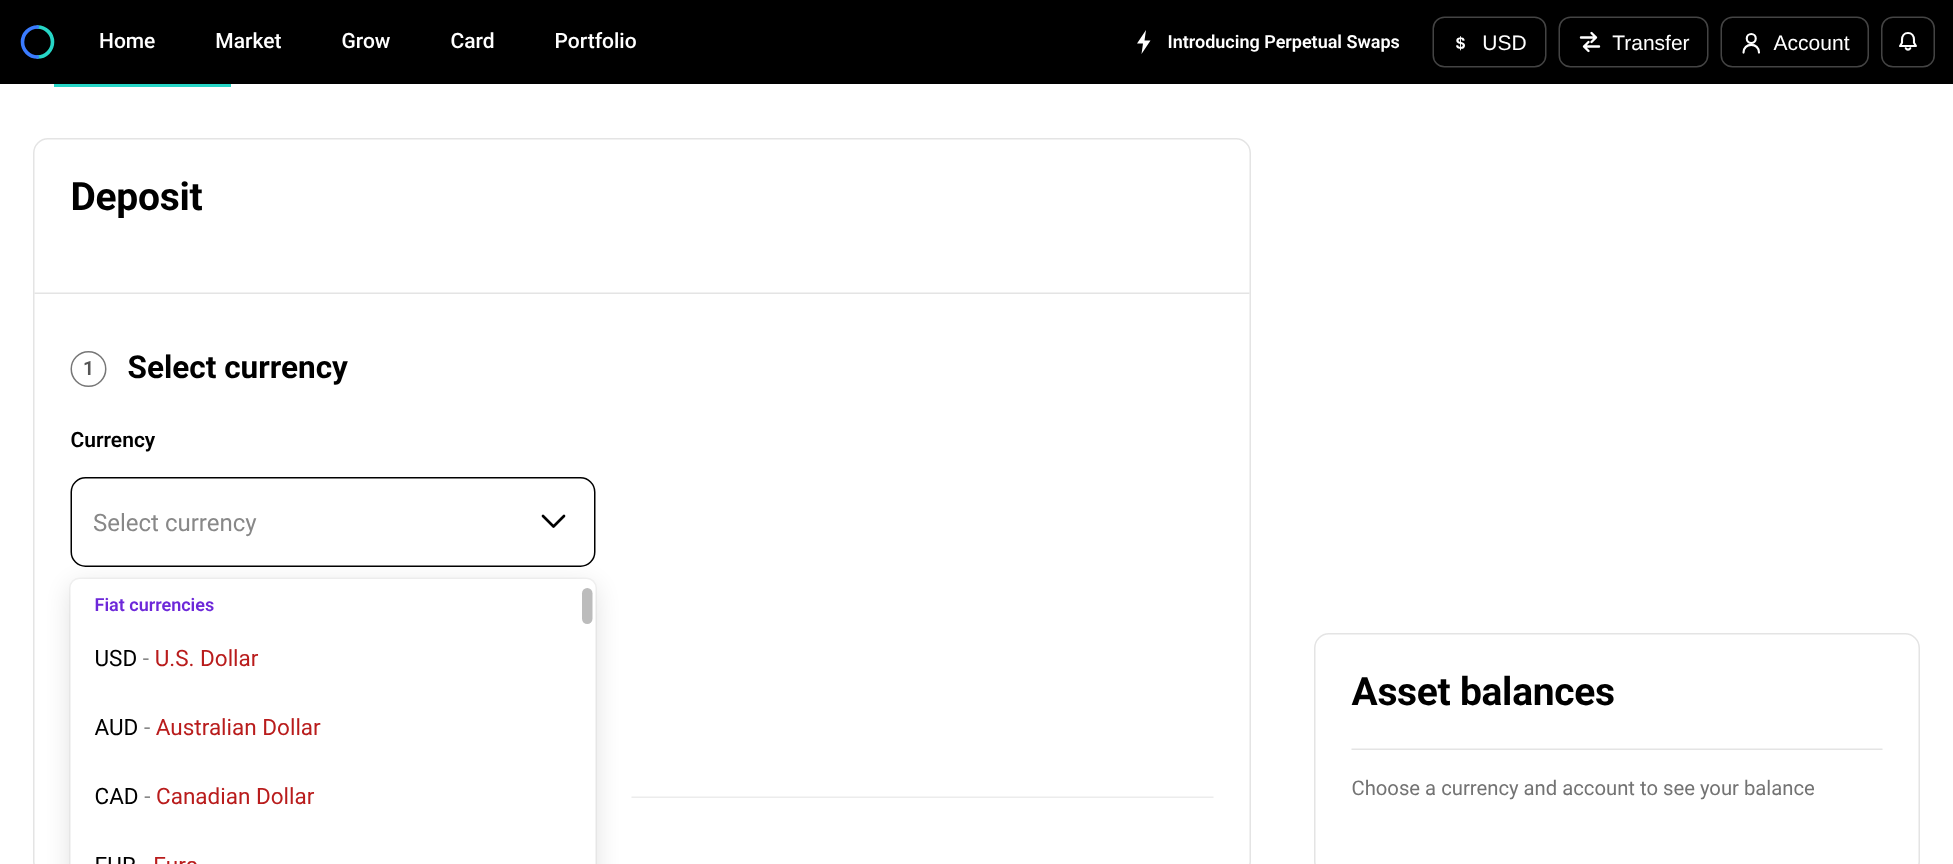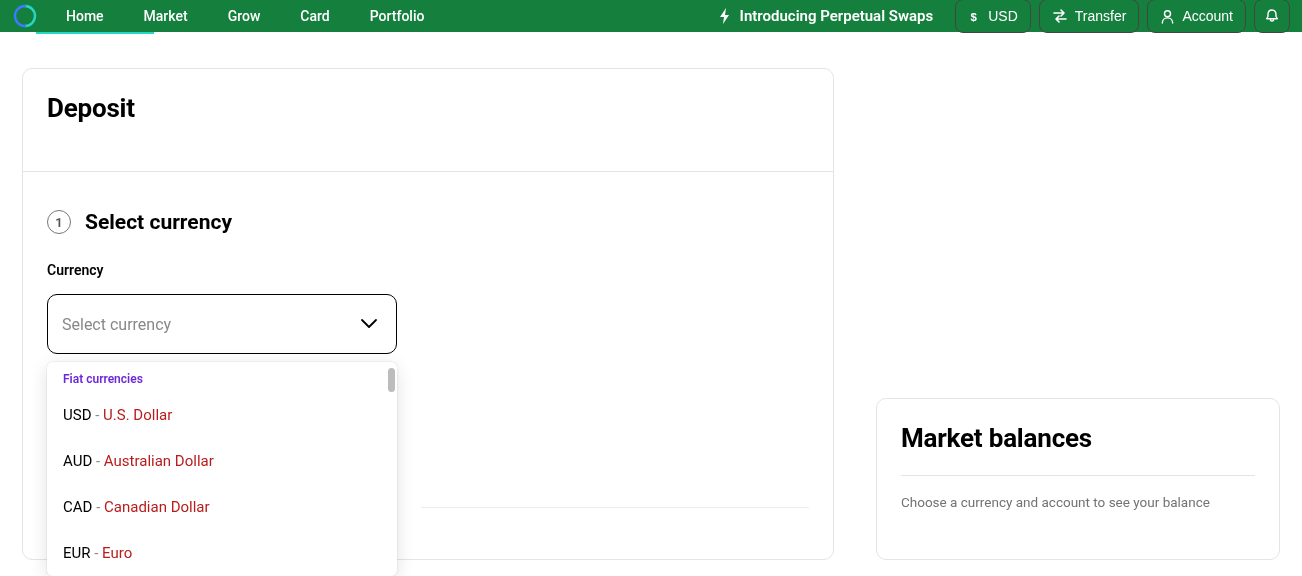--- a/index.html
+++ b/index.html
@@ -1,35 +1,35 @@
 <!DOCTYPE html>
 <html><head>
 <meta charset="utf-8">
 <style>
   * { box-sizing: border-box; margin: 0; padding: 0; }
   html, body { width: 1302px; height: 576px; font-family: -apple-system, BlinkMacSystemFont, "Segoe UI", Roboto, Helvetica, Arial, sans-serif; background: #fff; color: #000; overflow: hidden; }
 
   
   .nav {
-    background: #15803d;
+    background: #000000;
     color: #fff;
-    height: 32px;
+    height: 56px;
     display: flex;
     align-items: center;
     padding: 0 12px 0 12px;
   }
   .logo {
     width: 26px; height: 26px;
     margin-right: 28px;
     display: flex; align-items: center; justify-content: center;
   }
   .nav-links { display: flex; gap: 40px; }
   .nav-link { color: #fff; font-size: 14px; font-weight: 500; cursor: pointer; }
   .nav-spacer { flex: 1; }
-  .promo { display: flex; align-items: center; gap: 8px; font-size: 15px; font-weight: 600; margin-right: 14px; cursor: pointer; }
+  .promo { display: flex; align-items: center; gap: 8px; font-size: 12px; font-weight: 600; margin-right: 14px; cursor: pointer; }
   .nav-btn {
     border: 1px solid #444;
     border-radius: 8px;
     height: 34px;
     padding: 0 12px;
     display: flex;
     align-items: center;
     gap: 7px;
     font-size: 14px;
     color: #fff;
@@ -240,18 +240,18 @@
           <span class="dd-name">Euro</span>
         </div>
       </div>
     </div>
 
     <div class="faint-line"></div>
   </div>
 
   <div class="card right-card">
     <div class="card-pad">
-      <div class="card-title">Market balances</div>
+      <div class="card-title">Asset balances</div>
       <div class="hr2"></div>
       <div class="balances-text">Choose a currency and account to see your balance</div>
     </div>
   </div>
 </div>
 
 </body></html>

